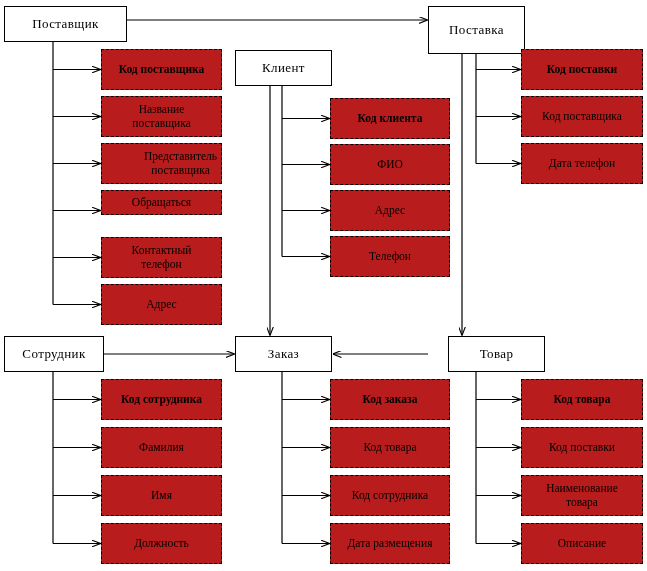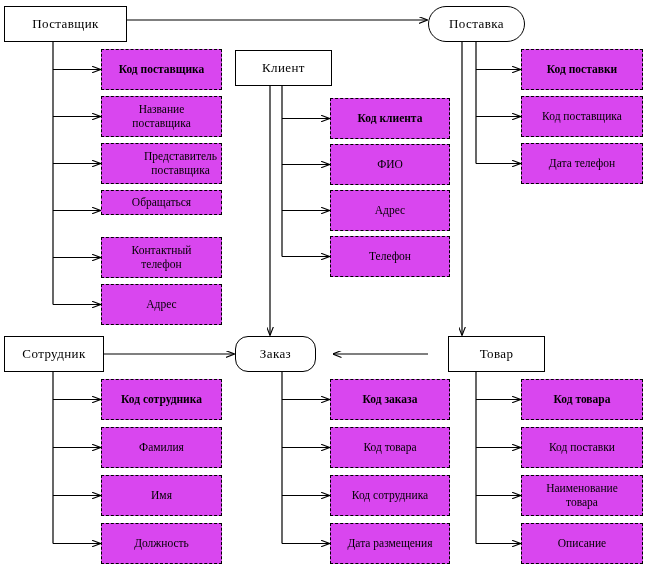--- a/index.html
+++ b/index.html
@@ -5,21 +5,21 @@
   html,body{margin:0;padding:0;background:#ffffff;}
   body{font-family:"Liberation Serif","DejaVu Serif",serif;color:#000;}
   #canvas{position:relative;width:647px;height:571px;background:#fff;overflow:hidden;}
   svg#wires{position:absolute;left:0;top:0;width:647px;height:571px;pointer-events:none;}
   .entity{
     position:absolute;border:1.5px solid #000;background:#fff;
     display:flex;align-items:center;justify-content:center;
     font-size:13px;letter-spacing:.4px;box-sizing:border-box;z-index:3;
   }
   .attr{
-    position:absolute;border:1.4px dashed #000;background:#d946ef;
+    position:absolute;border:1.4px dashed #000;background:#b91c1c;
     display:flex;align-items:center;justify-content:center;text-align:center;
     font-size:11.5px;line-height:1.18;box-sizing:border-box;z-index:3;padding:8px 4px;
   }
   .attr.pk{font-weight:bold;}
   .attr span{display:block;}
 </style>
 </head>
 <body>
 
 <div id="canvas">
@@ -123,21 +123,21 @@
       <div class="attr" style="left: 330px; top: 190px; width: 120px; height: 41px;">
         <div>
           <span>Адрес</span>
         </div>
       </div>
       <div class="attr" style="left: 330px; top: 236px; width: 120px; height: 41px;">
         <div>
           <span>Телефон</span>
         </div>
       </div>
-      <div class="entity" style="left: 428px; top: 6px; width: 97px; height: 36px; border-radius: 18px;">
+      <div class="entity" style="left: 428px; top: 6px; width: 97px; height: 48px;">
         <span>Поставка</span>
       </div>
       <div class="attr pk" style="left: 521px; top: 49px; width: 122px; height: 41px;">
         <div>
           <span>Код поставки</span>
         </div>
       </div>
       <div class="attr" style="left: 521px; top: 96px; width: 122px; height: 41px;">
         <div>
           <span>Код поставщика</span>
@@ -164,21 +164,21 @@
       <div class="attr" style="left: 101px; top: 475px; width: 121px; height: 41px;">
         <div>
           <span>Имя</span>
         </div>
       </div>
       <div class="attr" style="left: 101px; top: 523px; width: 121px; height: 41px;">
         <div>
           <span>Должность</span>
         </div>
       </div>
-      <div class="entity" style="left: 235px; top: 336px; width: 81px; height: 36px; border-radius: 13px;">
+      <div class="entity" style="left: 235px; top: 336px; width: 97px; height: 36px;">
         <span>Заказ</span>
       </div>
       <div class="attr pk" style="left: 330px; top: 379px; width: 120px; height: 41px;">
         <div>
           <span>Код заказа</span>
         </div>
       </div>
       <div class="attr" style="left: 330px; top: 427px; width: 120px; height: 41px;">
         <div>
           <span>Код товара</span>

